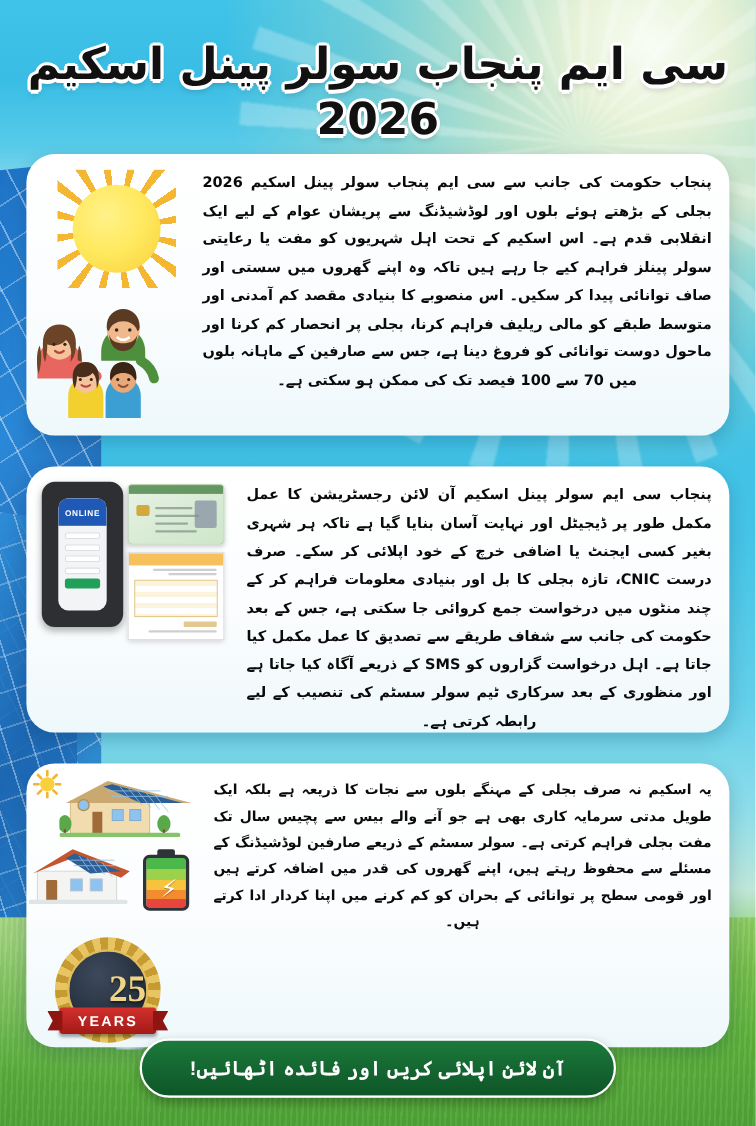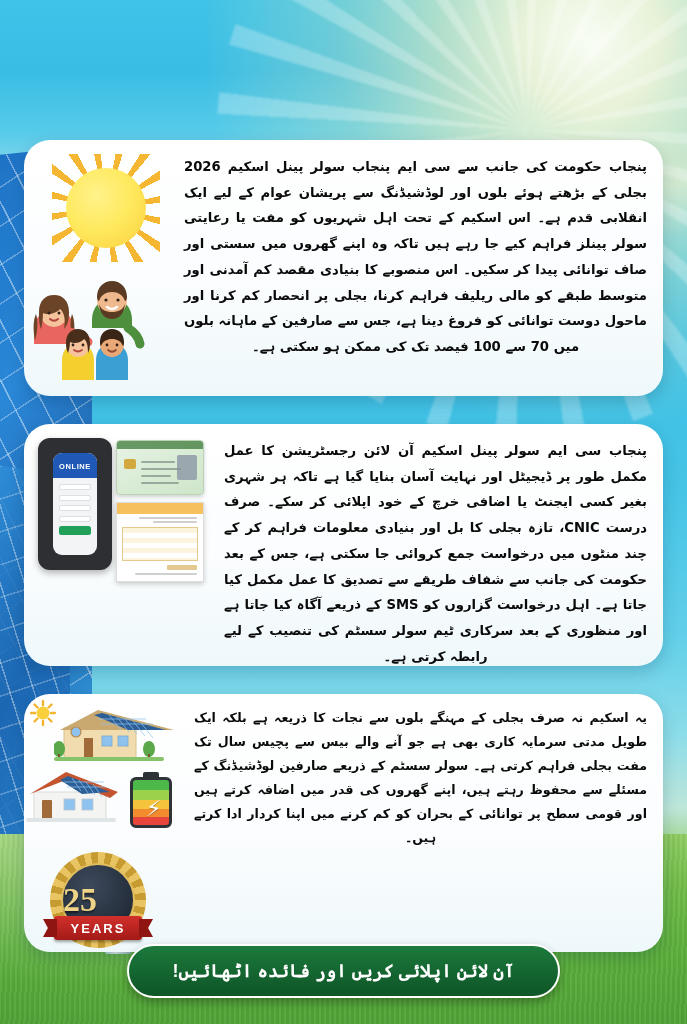--- a/index.html
+++ b/index.html
@@ -266,21 +266,21 @@
   .badge-gear{
     position:absolute; inset:0; border-radius:50%;
     background:
       repeating-conic-gradient(from 0deg,#e8c462 0 9deg,#c59b32 9deg 18deg);
   }
   .badge-disc{
     position:absolute; left:11px; top:11px; width:74px; height:74px;
     border-radius:50%;
     background:radial-gradient(circle at 38% 30%, #3d4a5c 0%, #27313f 60%, #1b232e 100%);
     border:2.5px solid #e0bd5f;
-    display:flex; align-items:center; justify-content:flex-end;
+    display:flex; align-items:center; justify-content:flex-start;
   }
   .badge-num{
     font-family:"Liberation Serif", serif;
     font-weight:bold; font-size:34px; color:#efd488;
     direction:ltr; line-height:1;
     text-shadow:0 2px 2px rgba(0,0,0,.5);
   }
   .badge-ribbon{
     position:absolute; left:4px; bottom:8px; width:88px; height:24px;
     background:linear-gradient(to bottom,#d2302c,#a31a17);
@@ -324,20 +324,23 @@
 <body>
 
 <div class="poster">
 
   <div class="bg-sunrays"></div>
   <div class="bg-panel-left"></div>
   <div class="bg-panel-left2"></div>
   <div class="bg-grass"></div>
   <div class="bg-pole"></div>
 
+  <div class="title-wrap">
+    <h1 class="poster-title">سی ایم پنجاب سولر پینل اسکیم 2026</h1>
+  </div>
 
   <section class="card" id="card-1">
     <div class="card-text">
       <p>پنجاب حکومت کی جانب سے سی ایم پنجاب سولر پینل اسکیم 2026 بجلی کے بڑھتے ہوئے بلوں اور لوڈشیڈنگ سے پریشان عوام کے لیے ایک انقلابی قدم ہے۔ اس اسکیم کے تحت اہل شہریوں کو مفت یا رعایتی سولر پینلز فراہم کیے جا رہے ہیں تاکہ وہ اپنے گھروں میں سستی اور صاف توانائی پیدا کر سکیں۔ اس منصوبے کا بنیادی مقصد کم آمدنی اور متوسط طبقے کو مالی ریلیف فراہم کرنا، بجلی پر انحصار کم کرنا اور ماحول دوست توانائی کو فروغ دینا ہے، جس سے صارفین کے ماہانہ بلوں میں 70 سے 100 فیصد تک کی ممکن ہو سکتی ہے۔</p>
     </div>
     <div class="card-art">
       <div class="art-sun">
         <div class="sun-rays"></div>
         <div class="sun-core"></div>
       </div>

